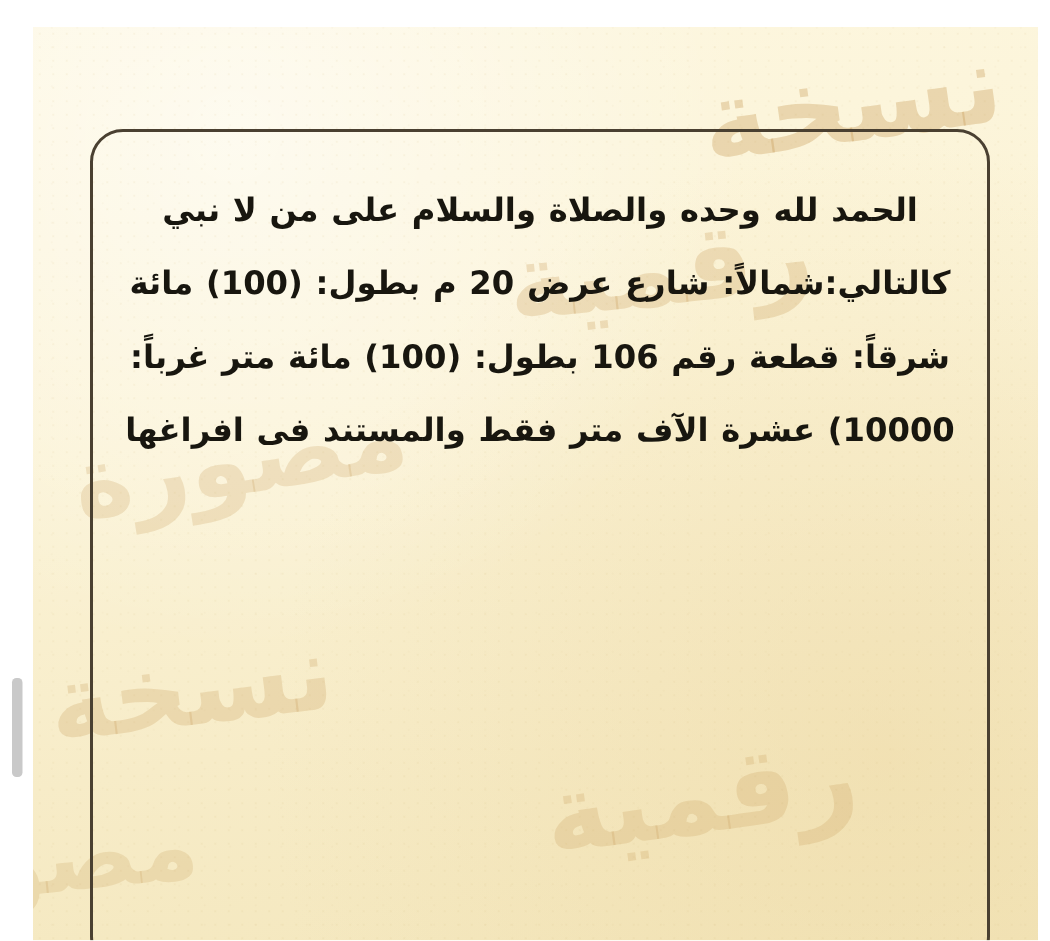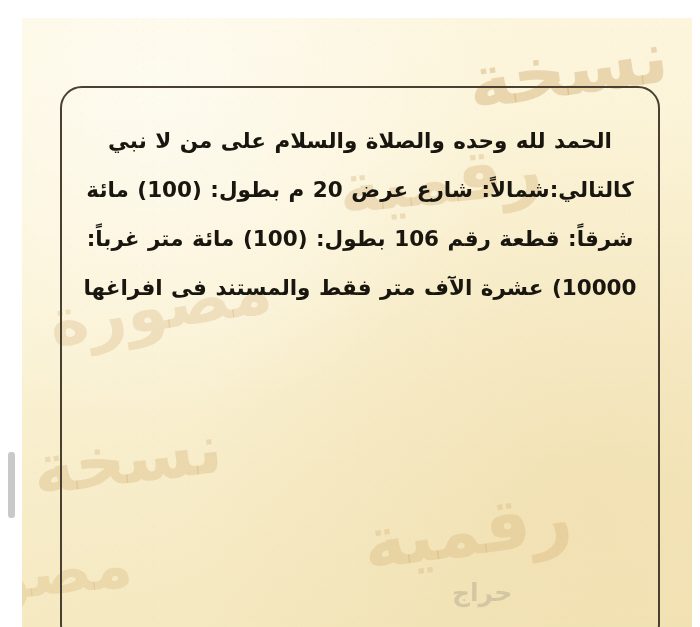--- a/index.html
+++ b/index.html
@@ -177,17 +177,14 @@
 
     <div id="frame"></div>
 
     <div id="doc-body">
       <p>الحمد لله وحده والصلاة والسلام على من لا نبي</p>
       <p>كالتالي:شمالاً: شارع عرض 20 م بطول: (100) مائة</p>
       <p>شرقاً: قطعة رقم 106 بطول: (100) مائة متر غرباً:</p>
       <p>10000) عشرة الآف متر فقط والمستند فى افراغها</p>
     </div>
 
-    <div id="site-watermark">
-      <span class="swm-text">حراج</span>
-    </div>
   </div>
 </div>
 
 </body></html>

